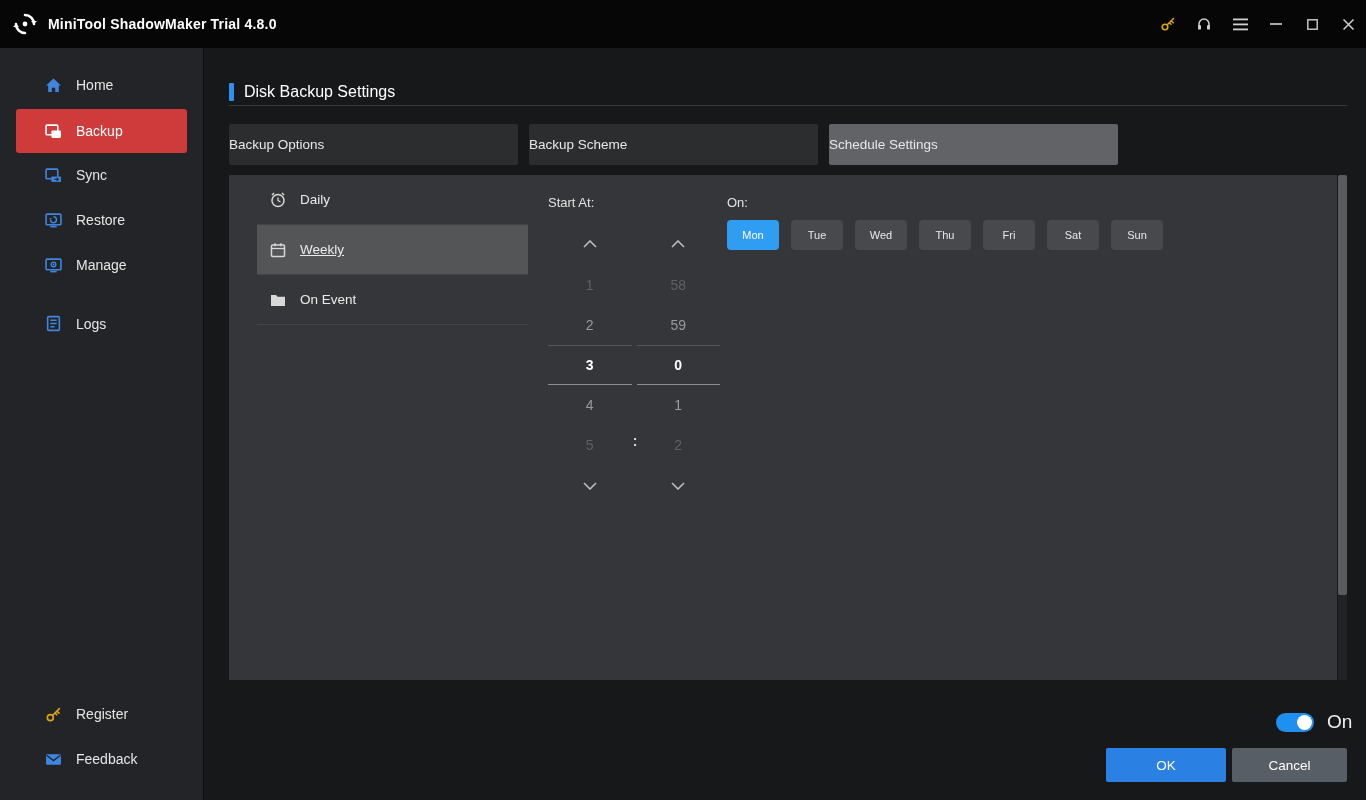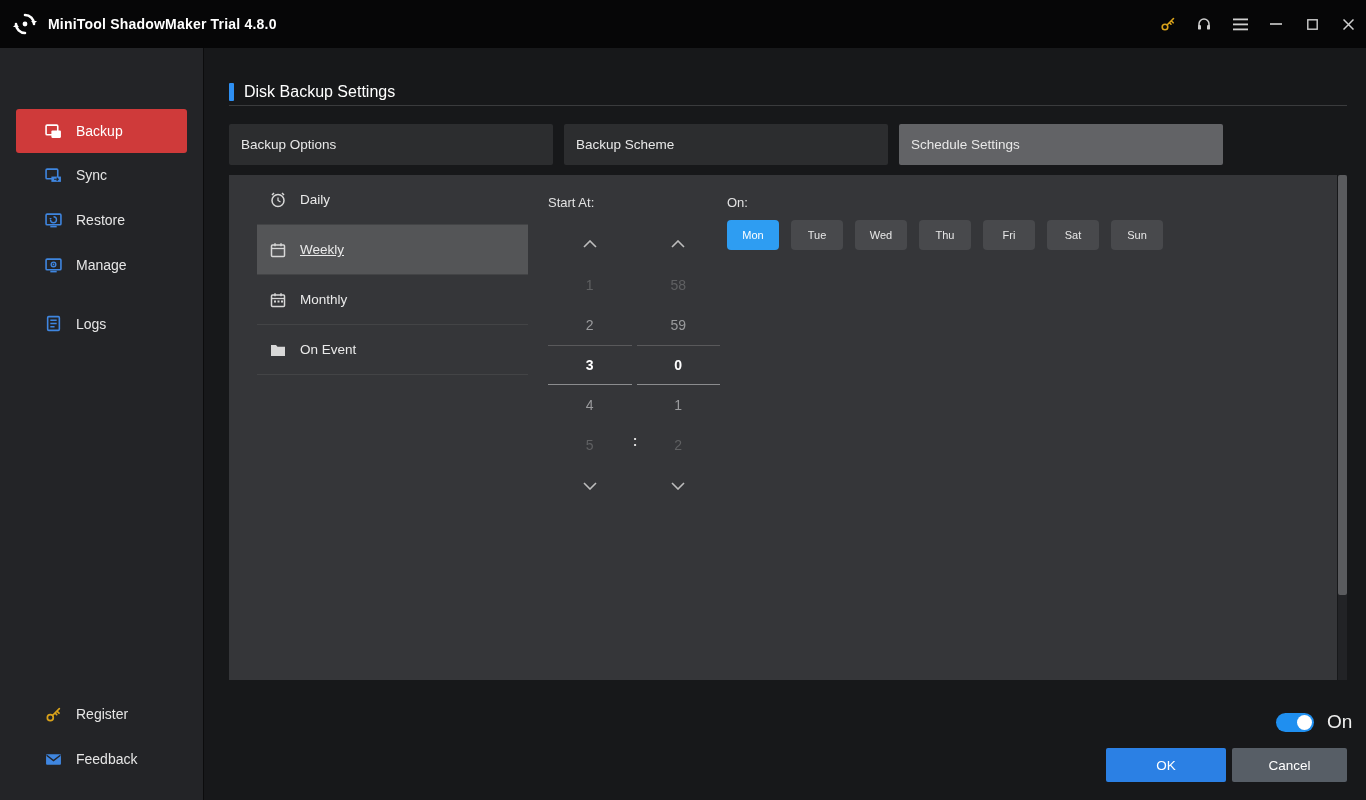--- a/index.html
+++ b/index.html
@@ -24,21 +24,21 @@
   .side-item.bottom .sicon.gold{color:#d9a21b;}
 
   
   .main{position:absolute;top:48px;left:204px;width:1162px;height:752px;background:#17181a;}
   .page-header{position:absolute;top:35px;left:25px;display:flex;align-items:center;gap:10px;}
   .accent-bar{width:5px;height:18px;background:#2e8ff2;border-radius:1px;}
   .page-title{font-size:16px;color:#ffffff;}
   .header-rule{position:absolute;top:57px;left:25px;width:1118px;height:1px;background:#3a3b3d;}
 
   .tabs{position:absolute;top:76px;left:25px;display:flex;gap:11px;}
-  .tab{width:324px;height:41px;background:#2c2d2f;display:flex;align-items:center;padding-left:12px;box-sizing:border-box;font-size:13.5px;color:#e8e8e8;cursor:pointer;border-radius:2px;}
+  .tab{width:289px;height:41px;background:#2c2d2f;display:flex;align-items:center;padding-left:0;box-sizing:border-box;font-size:13.5px;color:#e8e8e8;cursor:pointer;border-radius:2px;}
   .tab.active{background:#626366;}
 
   
   .sched-list{position:absolute;top:127px;left:25px;width:289px;height:505px;background:#353639;padding-left:28px;}
   .sched-item{height:50px;display:flex;align-items:center;gap:14px;padding-left:12px;box-sizing:border-box;border-bottom:1px solid #434446;font-size:13.5px;color:#eaeaea;cursor:pointer;}
   .sched-item .licon{width:17px;height:17px;color:#d8d8d8;display:flex;align-items:center;justify-content:center;flex:0 0 17px;}
   .sched-item.selected{background:#545557;text-decoration:underline;}
 
   
   .sched-panel{position:absolute;top:127px;left:324px;width:809px;height:505px;background:#353639;}
@@ -128,20 +128,28 @@
       <div class="tb-btn">
         <svg width="11" height="11" viewBox="0 0 11 11">
             <path d="M0.5 0.5 L10.5 10.5 M10.5 0.5 L0.5 10.5" stroke="currentColor" stroke-width="1.5"></path>
           </svg>
       </div>
     </div>
   </div>
 
   <div class="sidebar">
 
+    <div class="side-item" style="top:15px;">
+      <span class="sicon">
+        <svg width="17" height="17" viewBox="0 0 16 16">
+            <path d="M8 1.3 L15 8 h-2 v6 H9.6 V10 H6.4 v4 H3 V8 H1 Z" fill="currentColor"></path>
+          </svg>
+      </span>
+      <span>Home</span>
+    </div>
 
     <div class="side-item selected" style="top:61px;">
       <span class="sicon">
         <svg width="17" height="17" viewBox="0 0 16 16">
           <rect x="1" y="2" width="11" height="9" rx="1" fill="none" stroke="currentColor" stroke-width="1.5"></rect>
           <rect x="6" y="7" width="9" height="7" rx="1" fill="currentColor"></rect>
         </svg>
       </span>
       <span>Backup</span>
     </div>
@@ -240,33 +248,20 @@
       </div>
       <div class="sched-item selected">
         <span class="licon">
           <svg width="16" height="16" viewBox="0 0 16 16">
             <rect x="1.5" y="3" width="13" height="11.5" rx="1" fill="none" stroke="currentColor" stroke-width="1.5"></rect>
             <path d="M1.5 6.5 h13" stroke="currentColor" stroke-width="1.3"></path>
             <path d="M5 1.2 v3 M11 1.2 v3" stroke="currentColor" stroke-width="1.5"></path>
           </svg>
         </span>
         <span>Weekly</span>
-      </div>
-      <div class="sched-item">
-        <span class="licon">
-          <svg width="16" height="16" viewBox="0 0 16 16">
-            <rect x="1.5" y="3" width="13" height="11.5" rx="1" fill="none" stroke="currentColor" stroke-width="1.5"></rect>
-            <path d="M1.5 6.5 h13" stroke="currentColor" stroke-width="1.3"></path>
-            <path d="M5 1.2 v3 M11 1.2 v3" stroke="currentColor" stroke-width="1.5"></path>
-            <rect x="4" y="8.5" width="2" height="2" fill="currentColor"></rect>
-            <rect x="7.5" y="8.5" width="2" height="2" fill="currentColor"></rect>
-            <rect x="11" y="8.5" width="2" height="2" fill="currentColor"></rect>
-          </svg>
-        </span>
-        <span>Monthly</span>
       </div>
       <div class="sched-item">
         <span class="licon">
           <svg width="16" height="16" viewBox="0 0 16 16">
             <path d="M1 3 h5 l1.5 1.8 H15 v9.2 H1 Z" fill="currentColor"></path>
           </svg>
         </span>
         <span>On Event</span>
       </div>
     </div>

